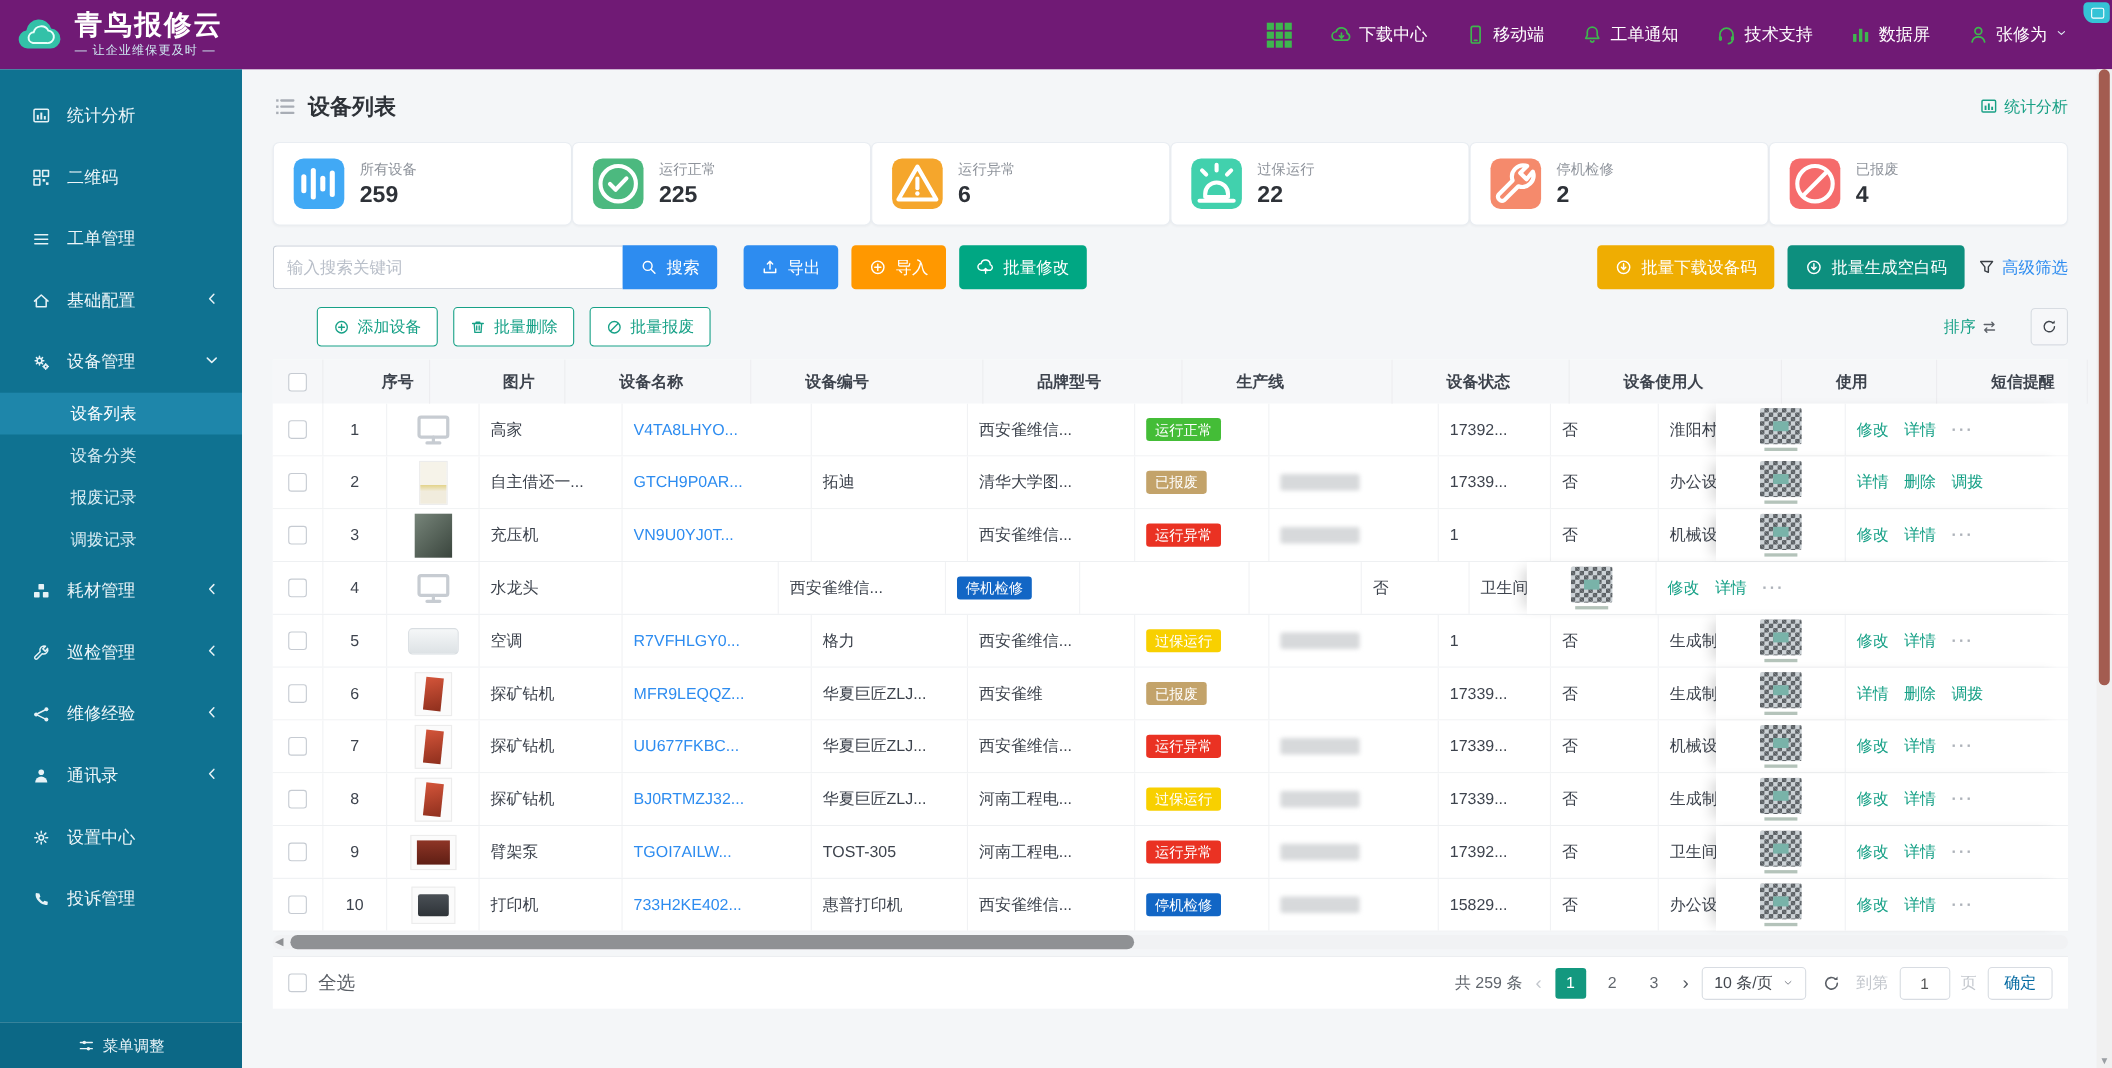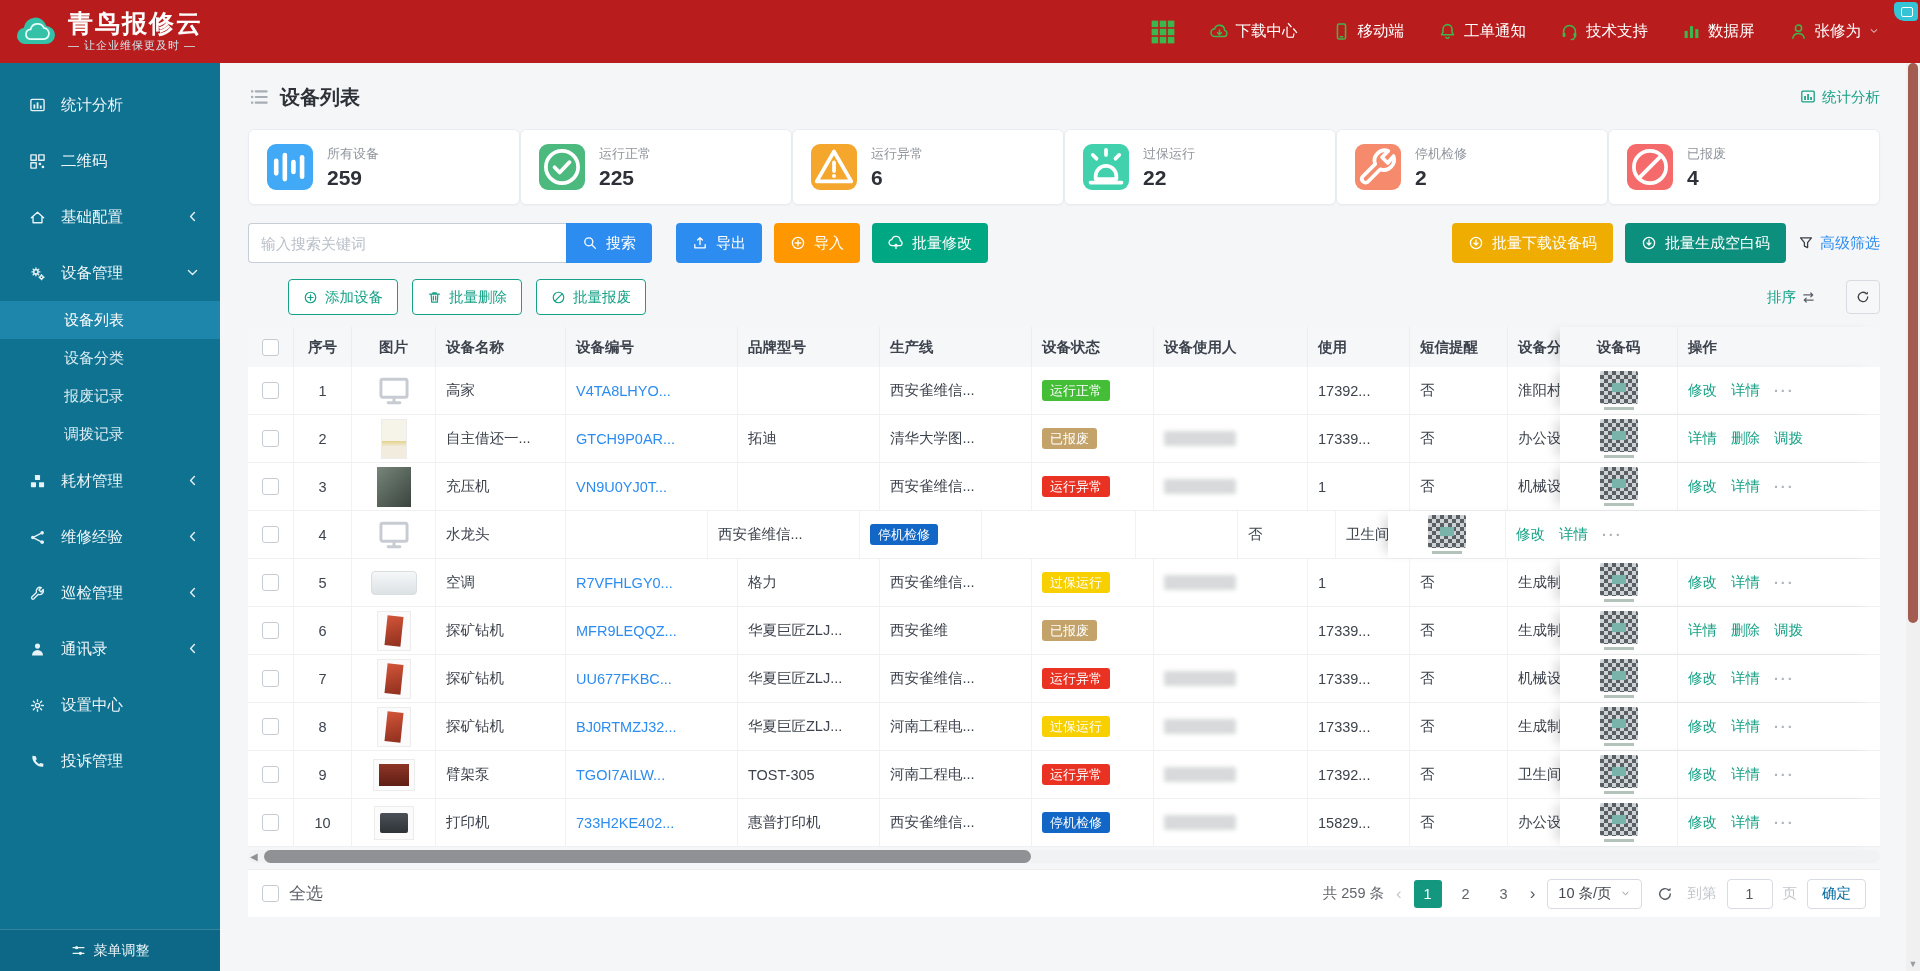--- a/index.html
+++ b/index.html
@@ -2,21 +2,21 @@
 <html><head>
 <meta charset="utf-8">
 <style>
   * { margin:0; padding:0; box-sizing:border-box; }
   html,body { width:1920px; height:971px; overflow:hidden;
     font-family:"Liberation Sans","DejaVu Sans",sans-serif; background:#f4f6f8; }
   .app { display:grid; grid-template-columns:220px 1fr 14px; grid-template-rows:63px 1fr;
     width:1920px; height:971px; }
 
   
-  .topbar { grid-column:1/4; grid-row:1; background:#b91c1c; display:flex; align-items:center;
+  .topbar { grid-column:1/4; grid-row:1; background:#701a75; display:flex; align-items:center;
     color:#fff; position:relative; }
   .logo { display:flex; align-items:center; gap:10px; width:240px; padding-left:14px; }
   .logo svg { width:44px; height:36px; }
   .logo-title { font-size:25px; font-weight:bold; letter-spacing:2px; line-height:1.05; }
   .logo-tagline { font-size:11px; color:#cfeaf2; letter-spacing:1px; margin-top:2px; }
   .topnav { margin-left:auto; display:flex; align-items:center; gap:34px; padding-right:40px; }
   .nav-item { display:flex; align-items:center; gap:7px; color:#fff; font-size:15.5px; cursor:pointer; }
   .nav-item .ic { color:#3eb64e; font-size:19px; }
   .nav-item .chev-wrap .ic { color:#dfeff4; font-size:12px; }
   .nav-grid .ic { font-size:26px; }
@@ -81,21 +81,21 @@
   .sort-link { margin-left:auto; display:flex; align-items:center; gap:5px; color:#17a187;
     font-size:14.5px; cursor:pointer; }
   .sort-link .ic { color:#5c6168; font-size:15px; }
   .refresh-box { width:34px; height:34px; margin-left:16px; border:1px solid #d8dce2; background:#f6f7f9;
     border-radius:4px; display:flex; align-items:center; justify-content:center; color:#3f444b;
     font-size:16px; cursor:pointer; }
 
   
   .table { margin-top:12px; background:#fff; }
   .t-head, .t-row { display:flex; align-items:stretch; }
-  .t-head { height:40px; background:#f6f7f9; font-weight:bold; color:#4a4e57; }
+  .t-head { height:40px; background:#f6f7f9; font-weight:bold; color:#4a4e57;gap:39px; }
   .t-row { height:48px; border-bottom:1px solid #eef0f2; background:#fff; }
   .cell { display:flex; align-items:center; padding:0 10px; font-size:14.5px; color:#3d434d;
     border-right:1px solid #f1f2f4; overflow:hidden; white-space:nowrap; flex:none; }
   .t-head .cell { border-right:1px solid #ededf0; }
   .c-cb{width:46px;justify-content:center;} .c-no{width:58px;justify-content:center;}
   .c-img{width:84px;justify-content:center;} .c-name{width:130px;} .c-code{width:172px;}
   .c-brand{width:142px;} .c-line{width:152px;} .c-status{width:122px;} .c-user{width:154px;}
   .c-usage{width:102px;} .c-sms{width:98px;} .c-cat{width:66px;border-right:none;}
   .fixed-right { display:flex; margin-left:-14px; background:#fff;
     box-shadow:-10px 0 12px -6px rgba(0,0,0,.16); flex:1; }
@@ -289,20 +289,28 @@
               <rect x="9.2" y="9.2" width="2.2" height="2.2"></rect>
               <rect x="12" y="12" width="2.2" height="2.2"></rect>
             </g>
           </svg>
         </span>
         <span>二维码</span>
       </div>
       <div class="side-item">
         <span class="ic">
           <svg viewBox="0 0 16 16">
+            <path d="M2.5 4.2h11M2.5 8h11M2.5 11.8h11" fill="none" stroke="currentColor" stroke-width="1.3" stroke-linecap="round" stroke-linejoin="round"></path>
+          </svg>
+        </span>
+        <span>工单管理</span>
+      </div>
+      <div class="side-item">
+        <span class="ic">
+          <svg viewBox="0 0 16 16">
             <path d="M2.2 8.2L8 3l5.8 5.2M3.8 7.4V13h8.4V7.4" fill="none" stroke="currentColor" stroke-width="1.3" stroke-linecap="round" stroke-linejoin="round"></path>
           </svg>
         </span>
         <span>基础配置</span>
         <span class="side-chev"><span class="ic">
             <svg viewBox="0 0 16 16">
               <path d="M9.8 4.2L6.2 8l3.6 3.8" fill="none" stroke="currentColor" stroke-width="1.3" stroke-linecap="round" stroke-linejoin="round"></path>
             </svg>
           </span></span>
       </div>
@@ -338,51 +346,51 @@
         <span class="ic">
           <svg viewBox="0 0 16 16">
             <g fill="currentColor">
               <rect x="5.6" y="1.8" width="4.8" height="4.8" rx=".6"></rect>
               <rect x="1.8" y="8.6" width="4.8" height="4.8" rx=".6"></rect>
               <rect x="9.4" y="8.6" width="4.8" height="4.8" rx=".6"></rect>
             </g>
           </svg>
         </span>
         <span>耗材管理</span>
+        <span class="side-chev"><span class="ic">
+            <svg viewBox="0 0 16 16">
+              <path d="M9.8 4.2L6.2 8l3.6 3.8" fill="none" stroke="currentColor" stroke-width="1.3" stroke-linecap="round" stroke-linejoin="round"></path>
+            </svg>
+          </span></span>
+      </div>
+      <div class="side-item">
+        <span class="ic">
+          <svg viewBox="0 0 16 16">
+            <path d="M13.4 4.2a3.6 3.6 0 01-4.6 4.6L4.4 13.2a1.3 1.3 0 01-1.8-1.8l4.4-4.4a3.6 3.6 0 014.6-4.6L9.4 4.6l2 2z" fill="none" stroke="currentColor" stroke-width="1.3" stroke-linecap="round" stroke-linejoin="round"></path>
+          </svg>
+        </span>
+        <span>巡检管理</span>
         <span class="side-chev"><span class="ic">
             <svg viewBox="0 0 16 16">
               <path d="M9.8 4.2L6.2 8l3.6 3.8" fill="none" stroke="currentColor" stroke-width="1.3" stroke-linecap="round" stroke-linejoin="round"></path>
             </svg>
           </span></span>
       </div>
       <div class="side-item">
         <span class="ic">
           <svg viewBox="0 0 16 16">
             <g fill="currentColor">
               <circle cx="12.4" cy="3.6" r="1.7"></circle>
               <circle cx="3.6" cy="8" r="1.7"></circle>
               <circle cx="12.4" cy="12.4" r="1.7"></circle>
             </g>
             <path d="M5.2 7.2l5.6-2.8M5.2 8.8l5.6 2.8" fill="none" stroke="currentColor" stroke-width="1.3" stroke-linecap="round" stroke-linejoin="round"></path>
           </svg>
         </span>
         <span>维修经验</span>
-        <span class="side-chev"><span class="ic">
-            <svg viewBox="0 0 16 16">
-              <path d="M9.8 4.2L6.2 8l3.6 3.8" fill="none" stroke="currentColor" stroke-width="1.3" stroke-linecap="round" stroke-linejoin="round"></path>
-            </svg>
-          </span></span>
-      </div>
-      <div class="side-item">
-        <span class="ic">
-          <svg viewBox="0 0 16 16">
-            <path d="M13.4 4.2a3.6 3.6 0 01-4.6 4.6L4.4 13.2a1.3 1.3 0 01-1.8-1.8l4.4-4.4a3.6 3.6 0 014.6-4.6L9.4 4.6l2 2z" fill="none" stroke="currentColor" stroke-width="1.3" stroke-linecap="round" stroke-linejoin="round"></path>
-          </svg>
-        </span>
-        <span>巡检管理</span>
         <span class="side-chev"><span class="ic">
             <svg viewBox="0 0 16 16">
               <path d="M9.8 4.2L6.2 8l3.6 3.8" fill="none" stroke="currentColor" stroke-width="1.3" stroke-linecap="round" stroke-linejoin="round"></path>
             </svg>
           </span></span>
       </div>
       <div class="side-item">
         <span class="ic">
           <svg viewBox="0 0 16 16">
             <circle cx="8" cy="4.8" r="2.4" fill="currentColor"></circle>

